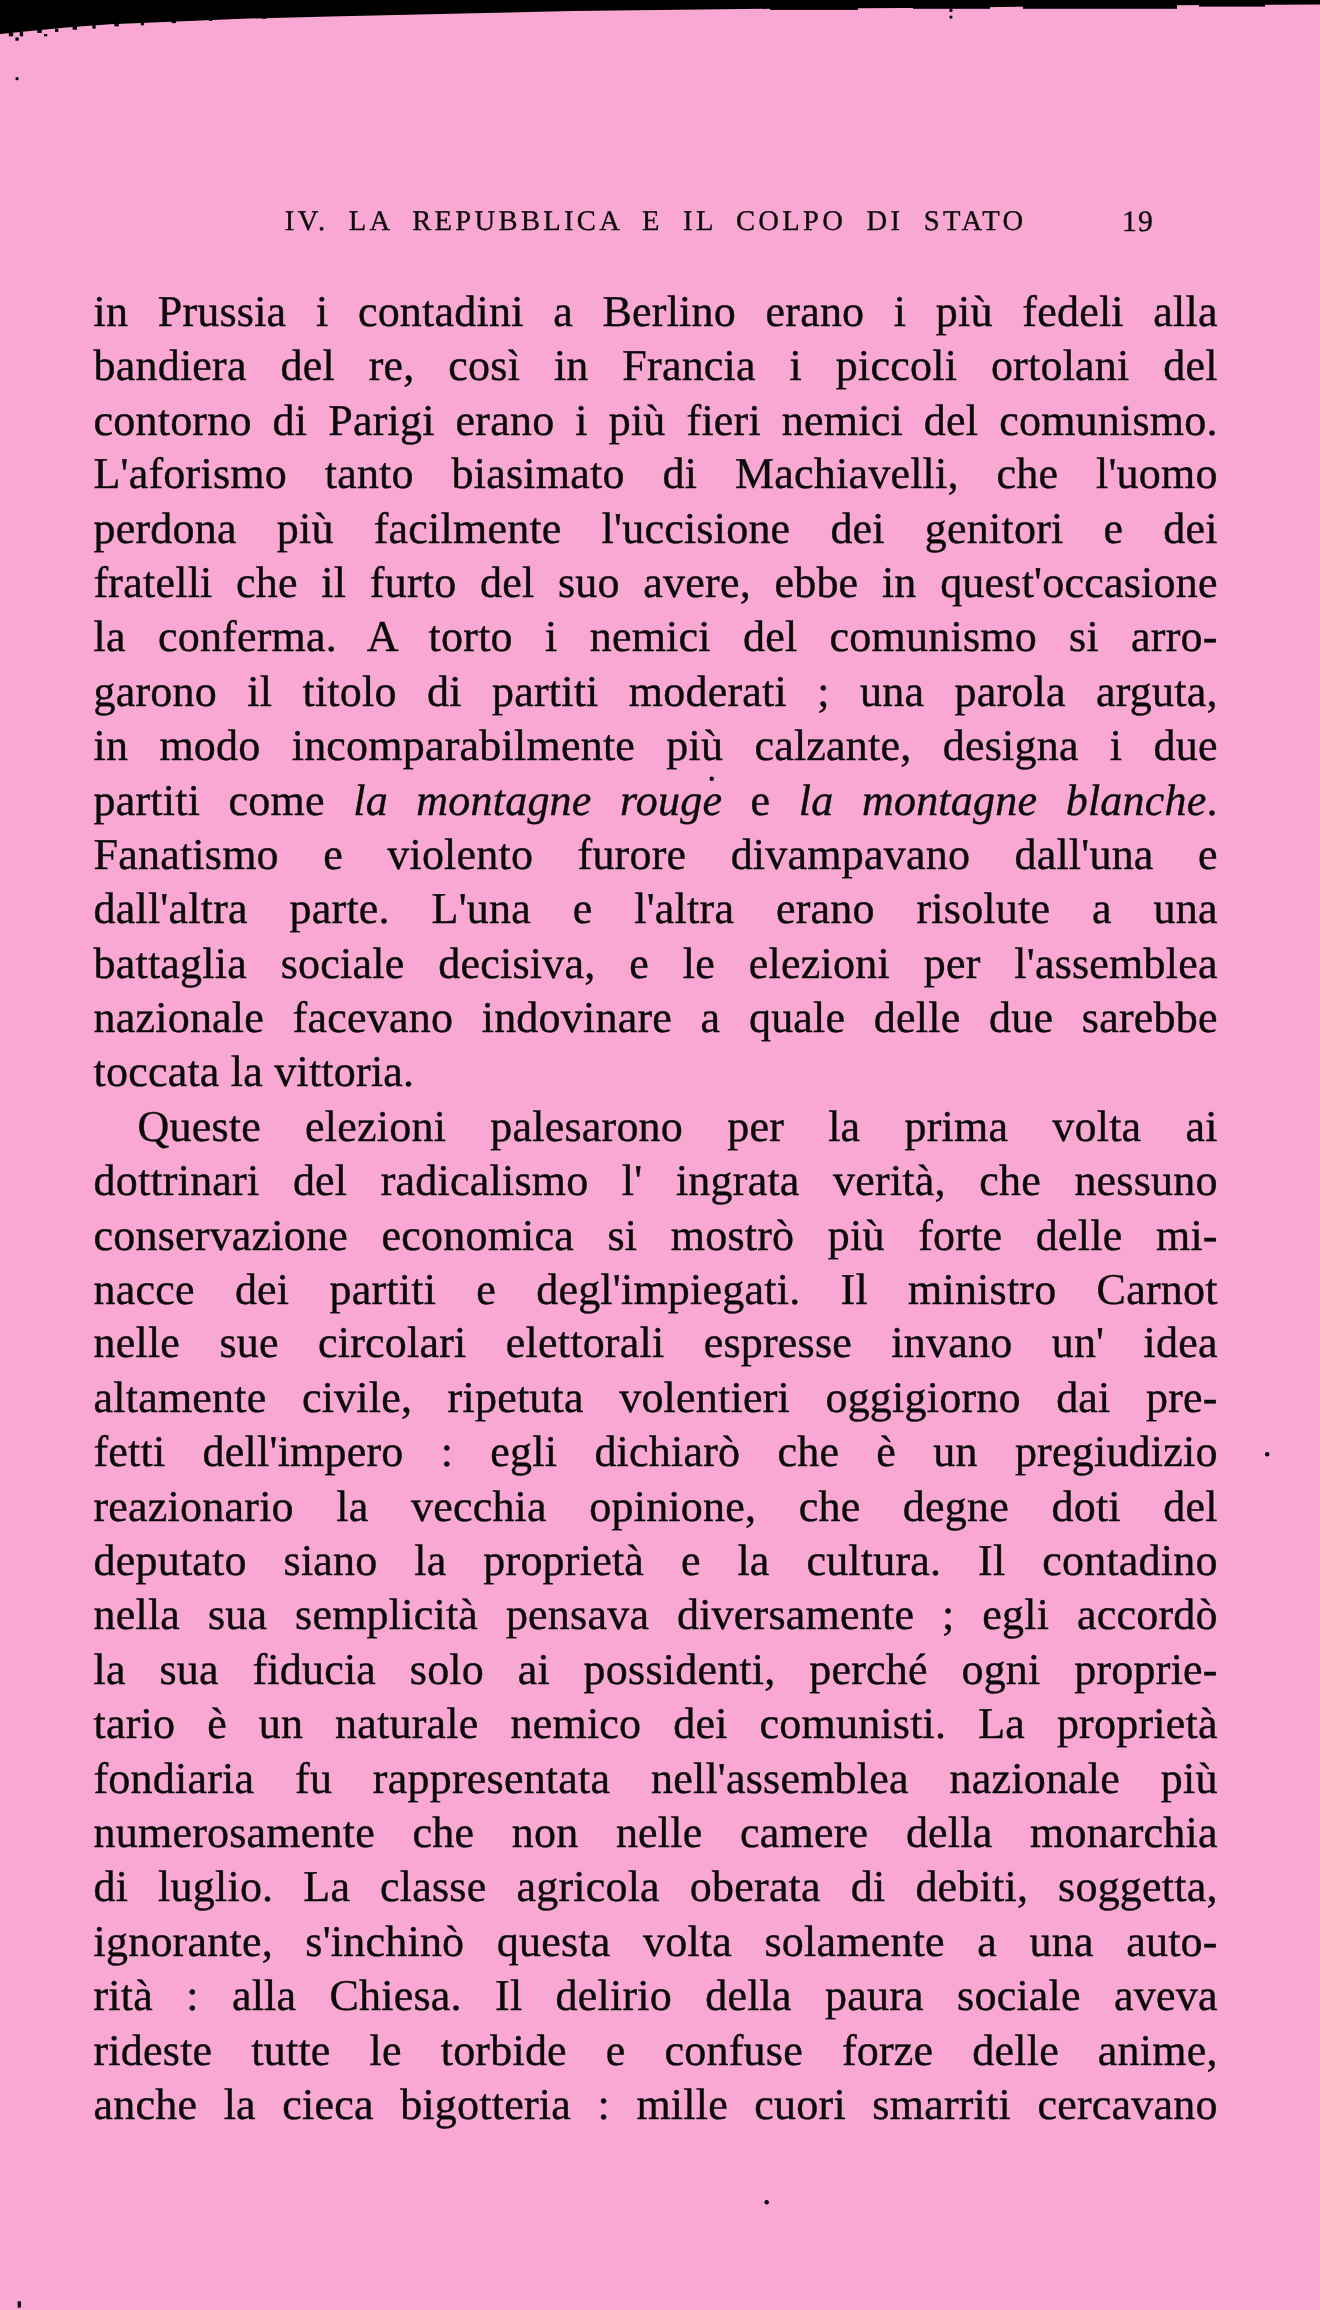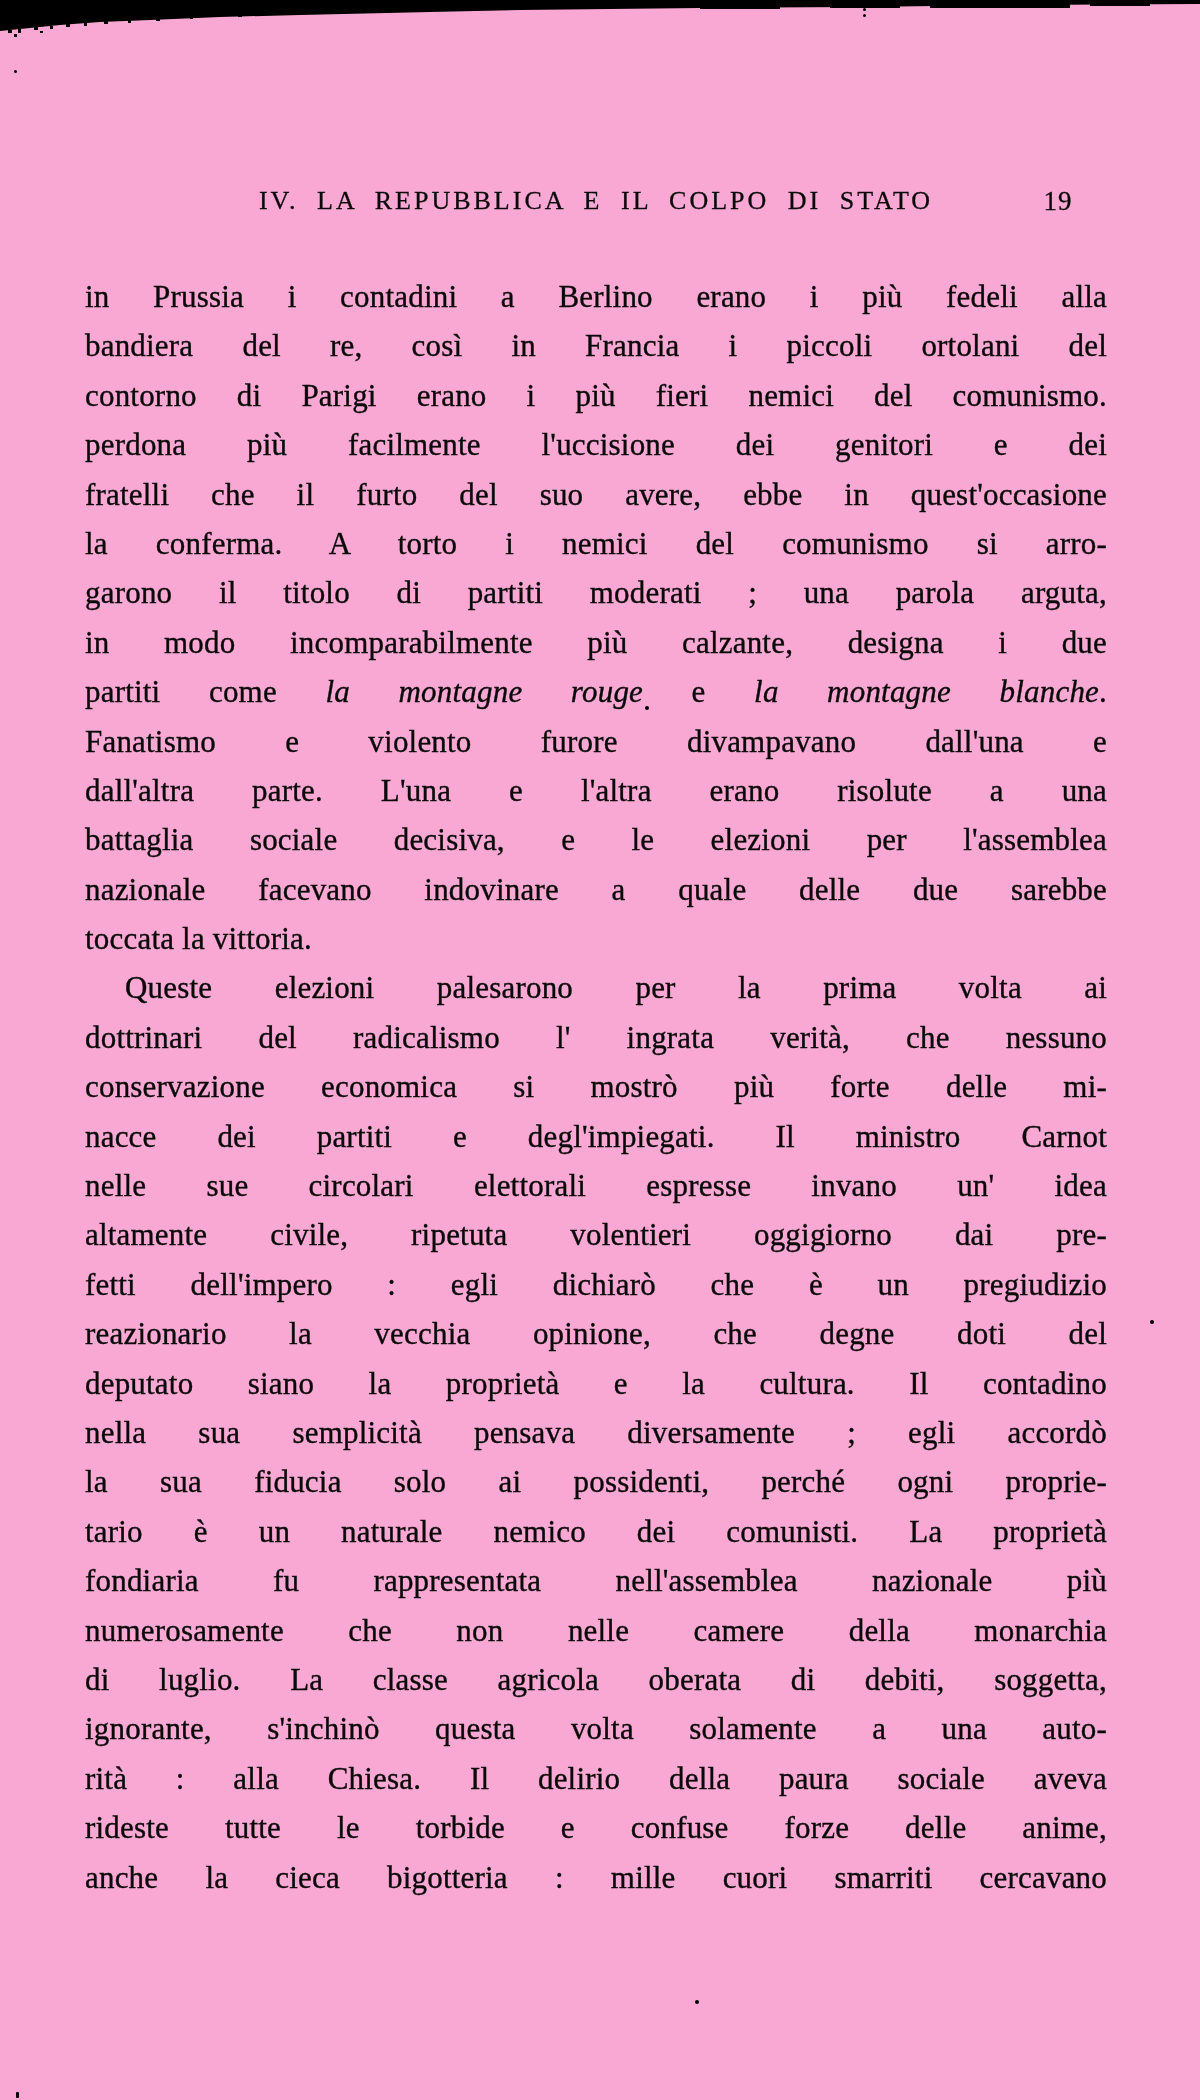--- a/index.html
+++ b/index.html
@@ -25,32 +25,32 @@
     letter-spacing: 3px;
     word-spacing: 9px;
     white-space: nowrap;
     -webkit-text-stroke: 0.3px currentColor;
   }
   .page-number {
     position: absolute;
     top: 186px;
     left: 1020px;
     width: 76px;
-    text-align: center;
+    text-align: left;
     font-size: 27px;
     letter-spacing: 1px;
     -webkit-text-stroke: 0.3px currentColor;
   }
   
   .page-body {
     position: absolute;
-    top: 272px;
+    top: 258px;
     left: 85px;
     width: 1022px;
-    font-size: 31px;
+    font-size: 40px;
     -webkit-text-stroke: 0.35px currentColor;
   }
   .line {
     height: 49.4px;
     line-height: 49.4px;
     white-space: normal;
     text-align: justify;
     text-align-last: justify;
     letter-spacing: 0.2px;
     overflow: visible;
@@ -87,20 +87,21 @@
     <rect x="40" y="31" width="3" height="2" fill="#000"></rect>
   </svg>
 
   <div class="running-head">IV. LA REPUBBLICA E IL COLPO DI STATO</div>
   <div class="page-number">19</div>
 
   <div class="page-body">
       <div class="line"><span>in Prussia i contadini a Berlino erano i più fedeli alla</span></div>
       <div class="line"><span>bandiera del re, così in Francia i piccoli ortolani del</span></div>
       <div class="line"><span>contorno di Parigi erano i più fieri nemici del comunismo.</span></div>
+      <div class="line"><span>L'aforismo tanto biasimato di Machiavelli, che l'uomo</span></div>
       <div class="line"><span>perdona più facilmente l'uccisione dei genitori e dei</span></div>
       <div class="line"><span>fratelli che il furto del suo avere, ebbe in quest'occasione</span></div>
       <div class="line"><span>la conferma. A torto i nemici del comunismo si arro-</span></div>
       <div class="line"><span>garono il titolo di partiti moderati ; una parola arguta,</span></div>
       <div class="line"><span>in modo incomparabilmente più calzante, designa i due</span></div>
       <div class="line"><span>partiti come </span><span class="it">la montagne rouge</span><span> e </span><span class="it">la montagne blanche</span><span>.</span></div>
       <div class="line"><span>Fanatismo e violento furore divampavano dall'una e</span></div>
       <div class="line"><span>dall'altra parte. L'una e l'altra erano risolute a una</span></div>
       <div class="line"><span>battaglia sociale decisiva, e le elezioni per l'assemblea</span></div>
       <div class="line"><span>nazionale facevano indovinare a quale delle due sarebbe</span></div>

